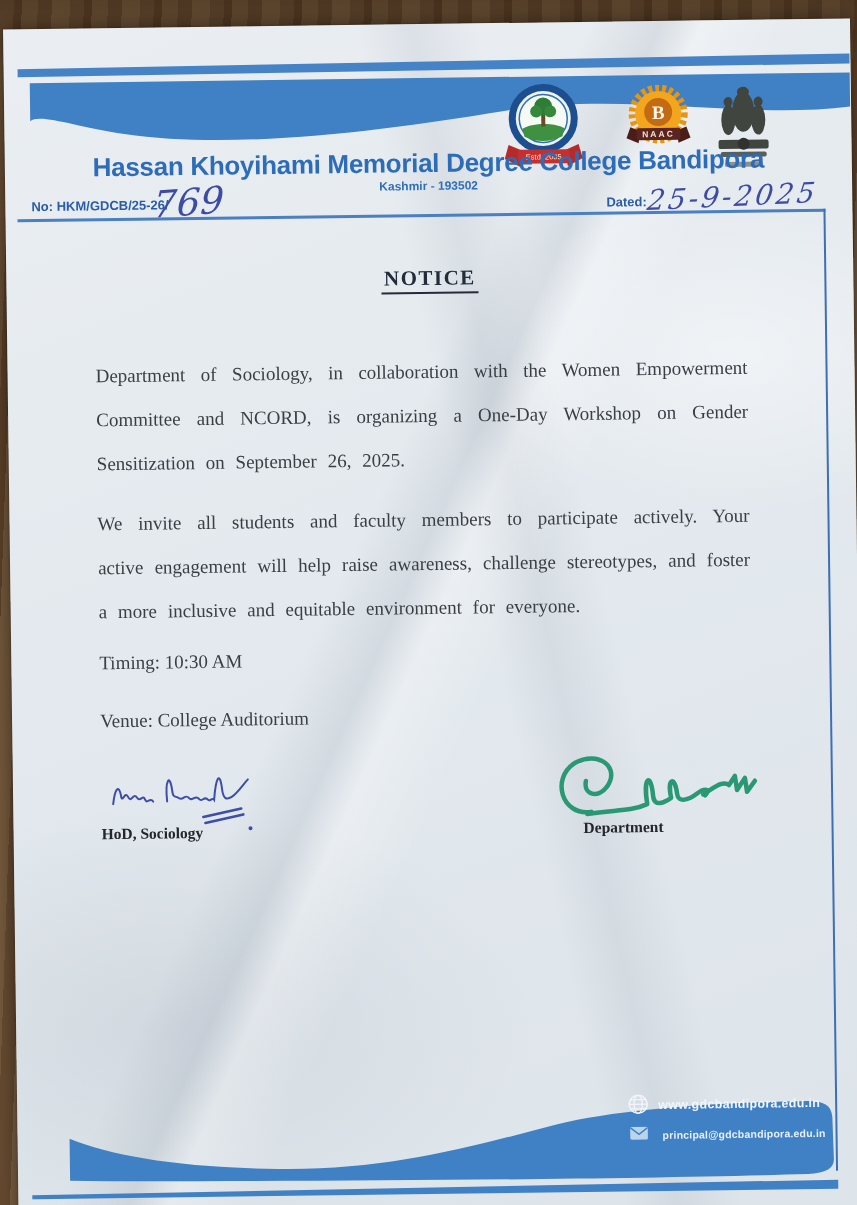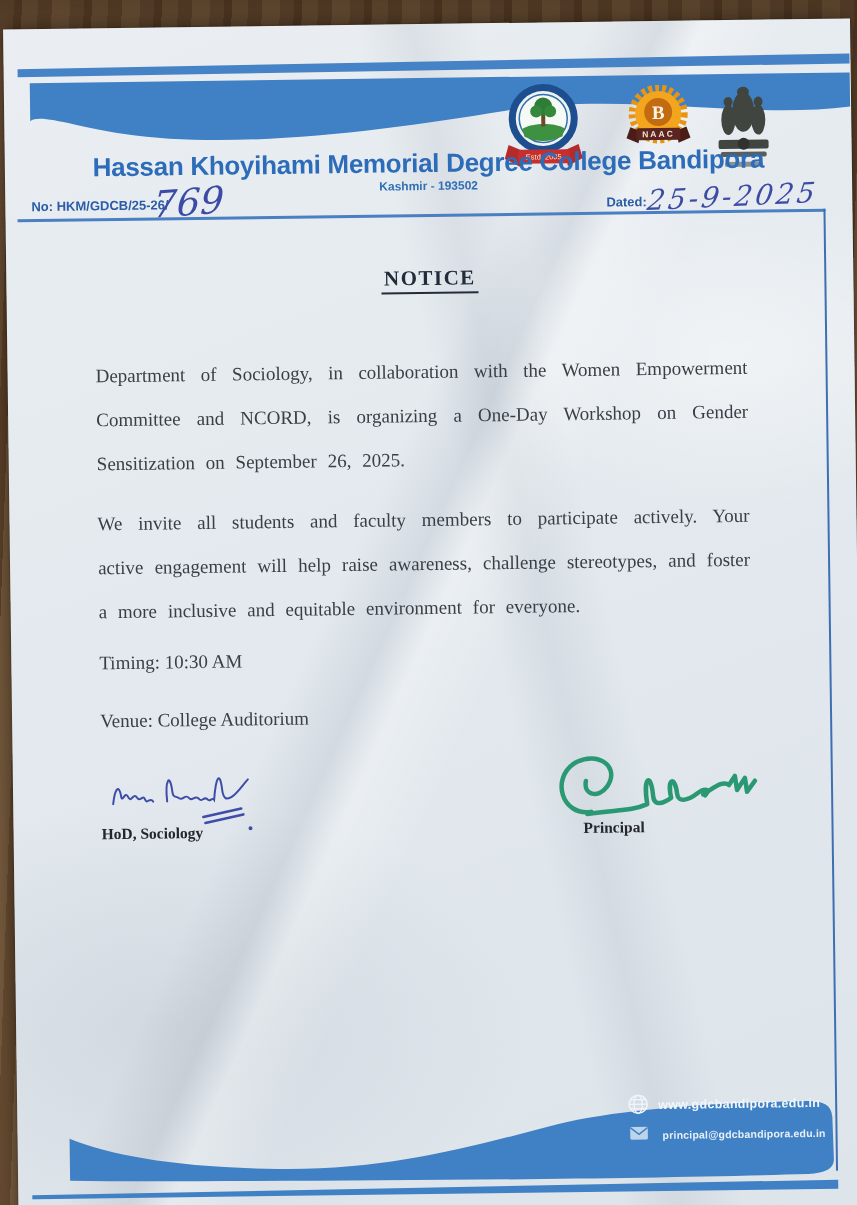--- a/index.html
+++ b/index.html
@@ -160,21 +160,21 @@
   </svg>
   <div class="abs sig-label hod-label">HoD, Sociology</div>
 
   <svg class="abs" style="left:532px;top:728px;" width="215" height="88" viewBox="0 0 215 88">
     <g fill="none" stroke="#2a9873" stroke-width="4.5" stroke-linecap="round" stroke-linejoin="round">
       <path d="M46,62 C16,66 6,28 30,13 C54,0 76,18 62,37 C53,49 38,45 41,31"></path>
       <path d="M42,64 C72,60 86,62 102,55 C98,28 106,22 108,47 C109,59 120,53 126,49 C122,30 130,26 132,45 C133,55 144,51 152,45 C160,39 166,41 160,47"></path>
       <path d="M158,46 C170,39 178,32 184,37 L190,28 L192,42 L200,30 L202,44 L210,33"></path>
     </g>
   </svg>
-  <div class="abs sig-label principal-label">Principal</div>
+  <div class="abs sig-label principal-label">Department</div>
 
   <svg class="abs" style="left:0;top:1040px;" width="847" height="130" viewBox="0 0 847 130">
     <path d="M52,70 C95,88 160,100 260,103 C370,106 450,84 540,62 C600,48 700,42 790,42 C806,42 814,46 815,58 L816,100 C816,110 808,114 790,115 C600,118 300,116 90,113 L52,112 Z" fill="#4080c4"></path>
     <polygon points="14,126 820,121 820,138 14,143" fill="#4080c4"></polygon>
   </svg>
 
   <svg class="abs" style="left:610px;top:1072px;" width="22" height="22" viewBox="0 0 22 22">
     <circle cx="11" cy="11" r="9" fill="none" stroke="#f2f6fa" stroke-width="1.6"></circle>
     <ellipse cx="11" cy="11" rx="4.2" ry="9" fill="none" stroke="#f2f6fa" stroke-width="1.3"></ellipse>
     <line x1="2" y1="11" x2="20" y2="11" stroke="#f2f6fa" stroke-width="1.3"></line>

